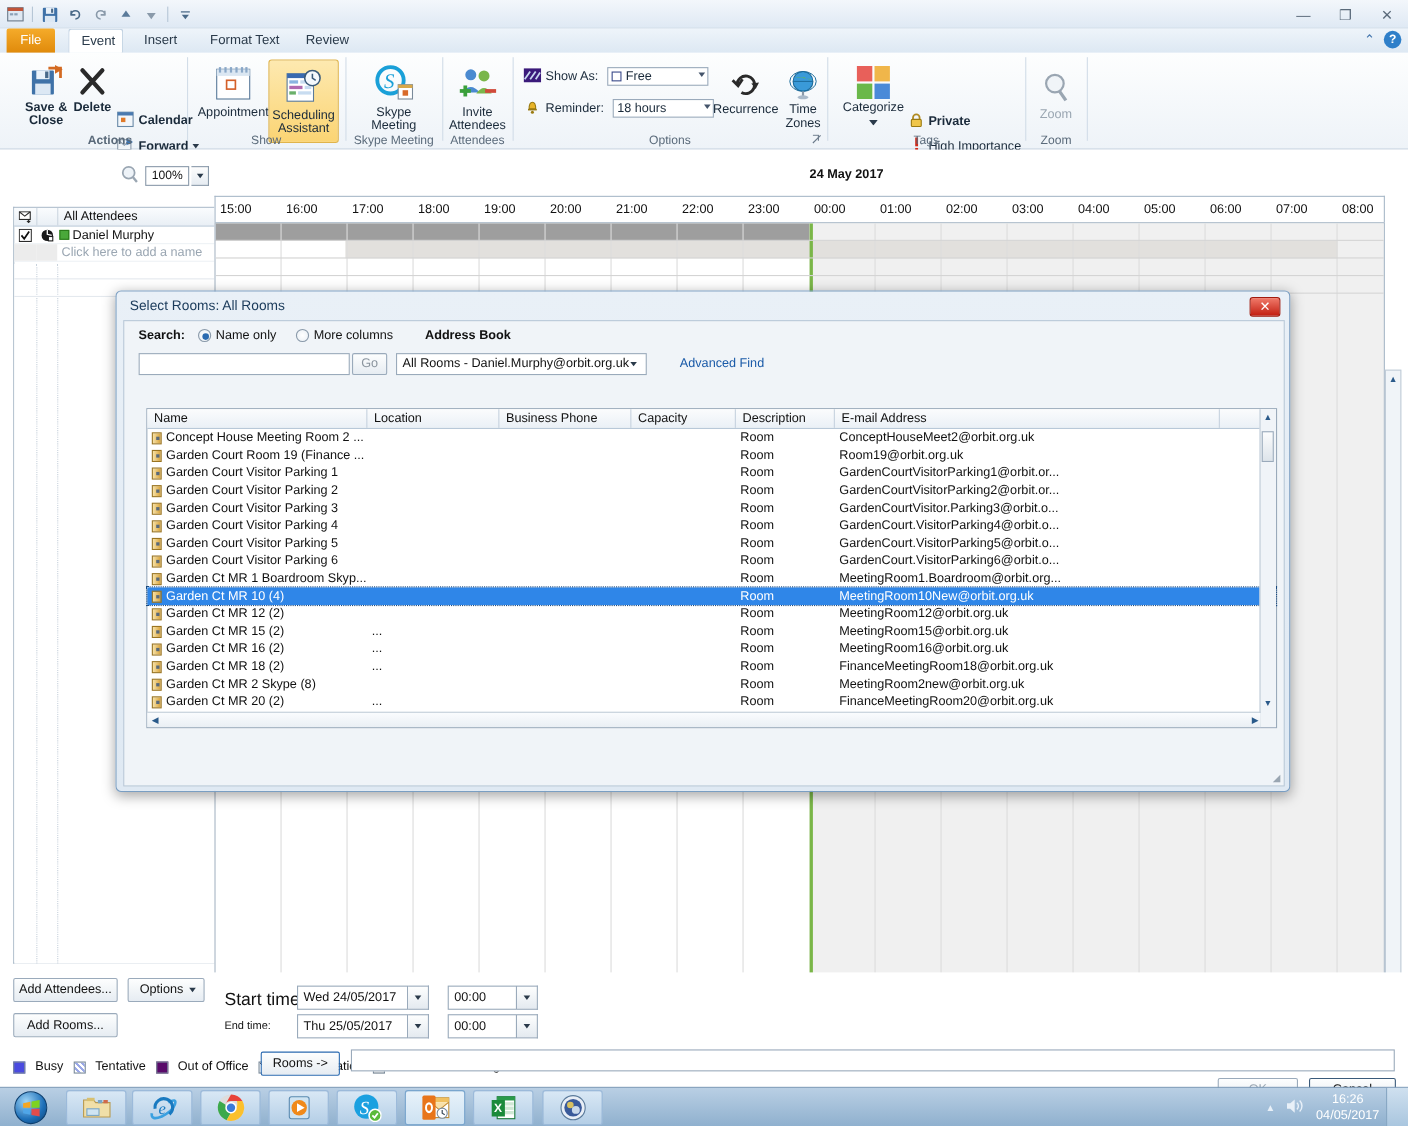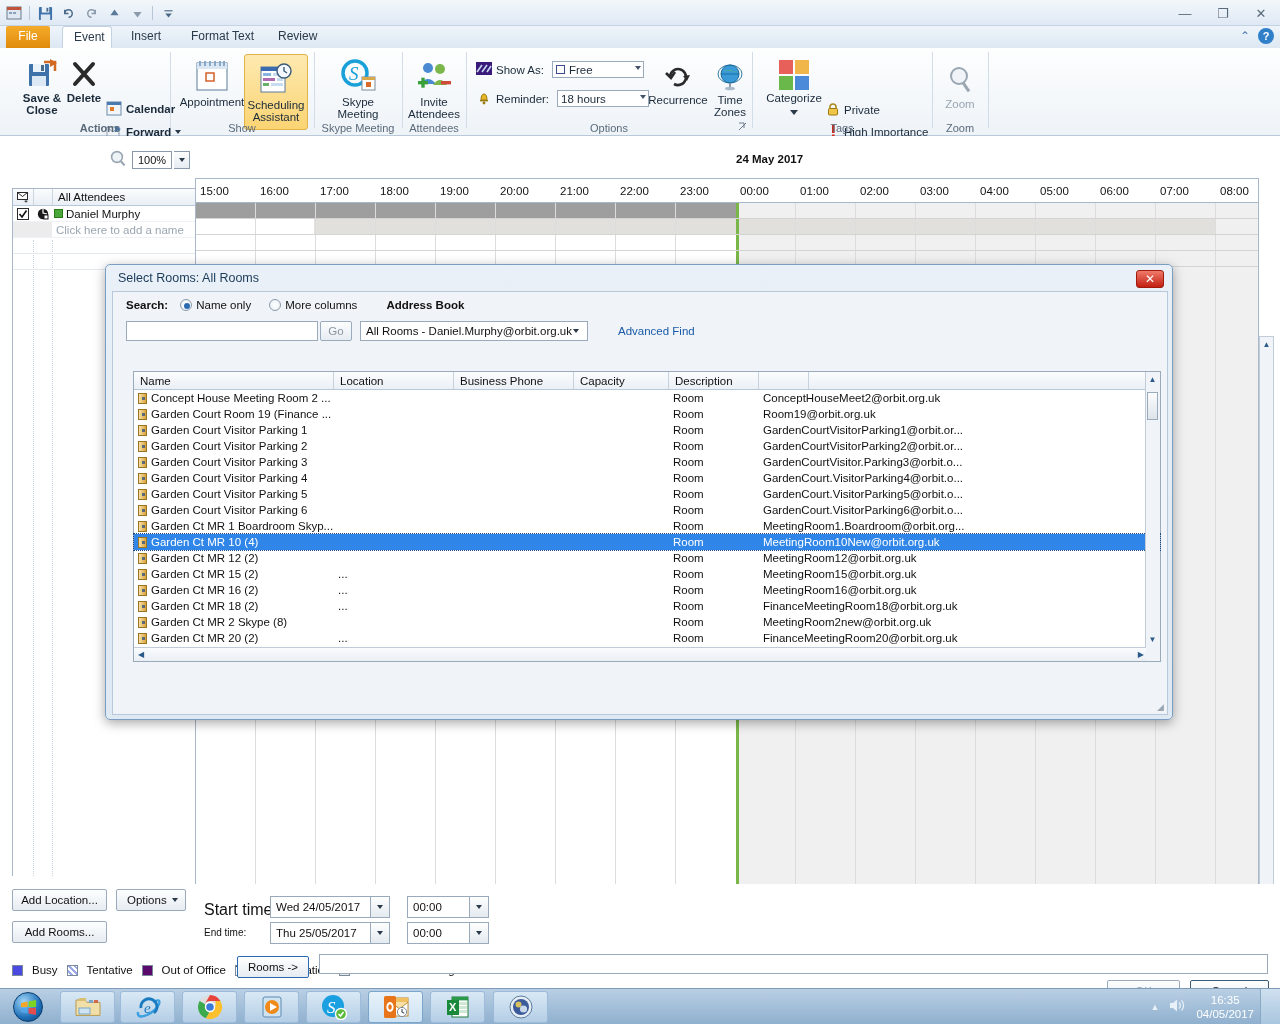--- a/index.html
+++ b/index.html
@@ -454,21 +454,21 @@
             <rect x="17" y="17" width="14" height="14" fill="#4a8ad8"></rect>
           </svg>
       </div>
       <div>Categorize</div>
       <div style="margin-top:1px;">
         <svg width="8" height="5" viewBox="0 0 8 5">
             <path d="M0 0 L8 0 L4 5 Z" fill="#2a3a4a"></path>
           </svg>
       </div>
     </div>
-    <div class="sm-row" style="left:72px;top:54px;">
+    <div class="sm-row" style="left:72px;top:54px;font-weight:bold;">
       <span class="ico">
         <svg width="14" height="14" viewBox="0 0 14 14">
             <path d="M4 7 V5 a3 3 0 0 1 6 0 V7" fill="none" stroke="#b08a20" stroke-width="1.6"></path>
             <rect x="2.5" y="6.5" width="9" height="6.5" rx="1" fill="#f0c64a" stroke="#9a7a10"></rect>
           </svg>
       </span>
       <span>Private</span>
     </div>
     <div class="sm-row" style="left:72px;top:76px;">
       <span class="ico">
@@ -625,21 +625,21 @@
   </div>
 
   <div id="hscroll">
     <span class="hs-arrow">◀</span>
     <span class="hs-thumb">||||</span>
     <span class="hs-arrow" style="position:absolute;right:0;">▶</span>
   </div>
 </div>
 
 <div id="bottombar">
-  <span class="btn" style="position:absolute;left:12px;top:5px;width:95px;">Add Location...</span>
+  <span class="btn" style="position:absolute;left:12px;top:5px;width:95px;">Add Attendees...</span>
   <span class="btn" style="position:absolute;left:116px;top:5px;width:70px;justify-content:flex-start;padding-left:10px;">
     <span>Options</span>
     <span class="arrdn" style="position:absolute;right:7px;"></span>
   </span>
   <span class="btn" style="position:absolute;left:12px;top:37px;width:95px;">Add Rooms...</span>
 
   <span style="position:absolute;left:204px;top:17px;font-size:16px;">Start time:</span>
   <span class="fld" style="position:absolute;left:270px;top:12px;width:101px;">Wed 24/05/2017</span>
   <span class="fld-arr" style="position:absolute;left:371px;top:12px;">
       <span class="arrdn"></span>
@@ -701,20 +701,21 @@
     </span>
     <span style="position:absolute;left:505px;top:33px;font-size:11.5px;color:#1a5aa8;">Advanced Find</span>
 
     <div id="lst">
       <div id="lst-hdr">
         <span class="lh c-name">Name</span>
         <span class="lh c-loc">Location</span>
         <span class="lh c-ph">Business Phone</span>
         <span class="lh c-cap">Capacity</span>
         <span class="lh c-desc">Description</span>
+        <span class="lh c-mail">E-mail Address</span>
         <span class="lh" style="width:50px;"></span>
       </div>
       <div id="lst-rows">
           <div class="lrow">
             <span class="dooricon"></span>
             <span class="c-name" style="width: 187px;">Concept House Meeting Room 2 ...</span>
             <span class="c-loc"></span>
             <span class="c-ph"></span>
             <span class="c-cap"></span>
             <span class="c-desc">Room</span>
@@ -974,18 +975,18 @@
   <div id="tray">
     <span style="color:#e8f0f8;font-size:9px;">▲</span>
     <span>
       <svg width="17" height="15" viewBox="0 0 17 15">
           <path d="M1 5 h3 L8 1.5 v12 L4 10 H1 Z" fill="#e8f0f8"></path>
           <path d="M10 4.5 a4 4 0 0 1 0 6" stroke="#e8f0f8" stroke-width="1.3" fill="none"></path>
           <path d="M12.5 2.5 a7 7 0 0 1 0 10" stroke="#e8f0f8" stroke-width="1.3" fill="none"></path>
         </svg>
     </span>
     <span id="clock">
-      <div>16:35</div>
+      <div>16:26</div>
       <div>04/05/2017</div>
     </span>
   </div>
   <div id="showdesk"></div>
 </div>
 
 </body></html>

